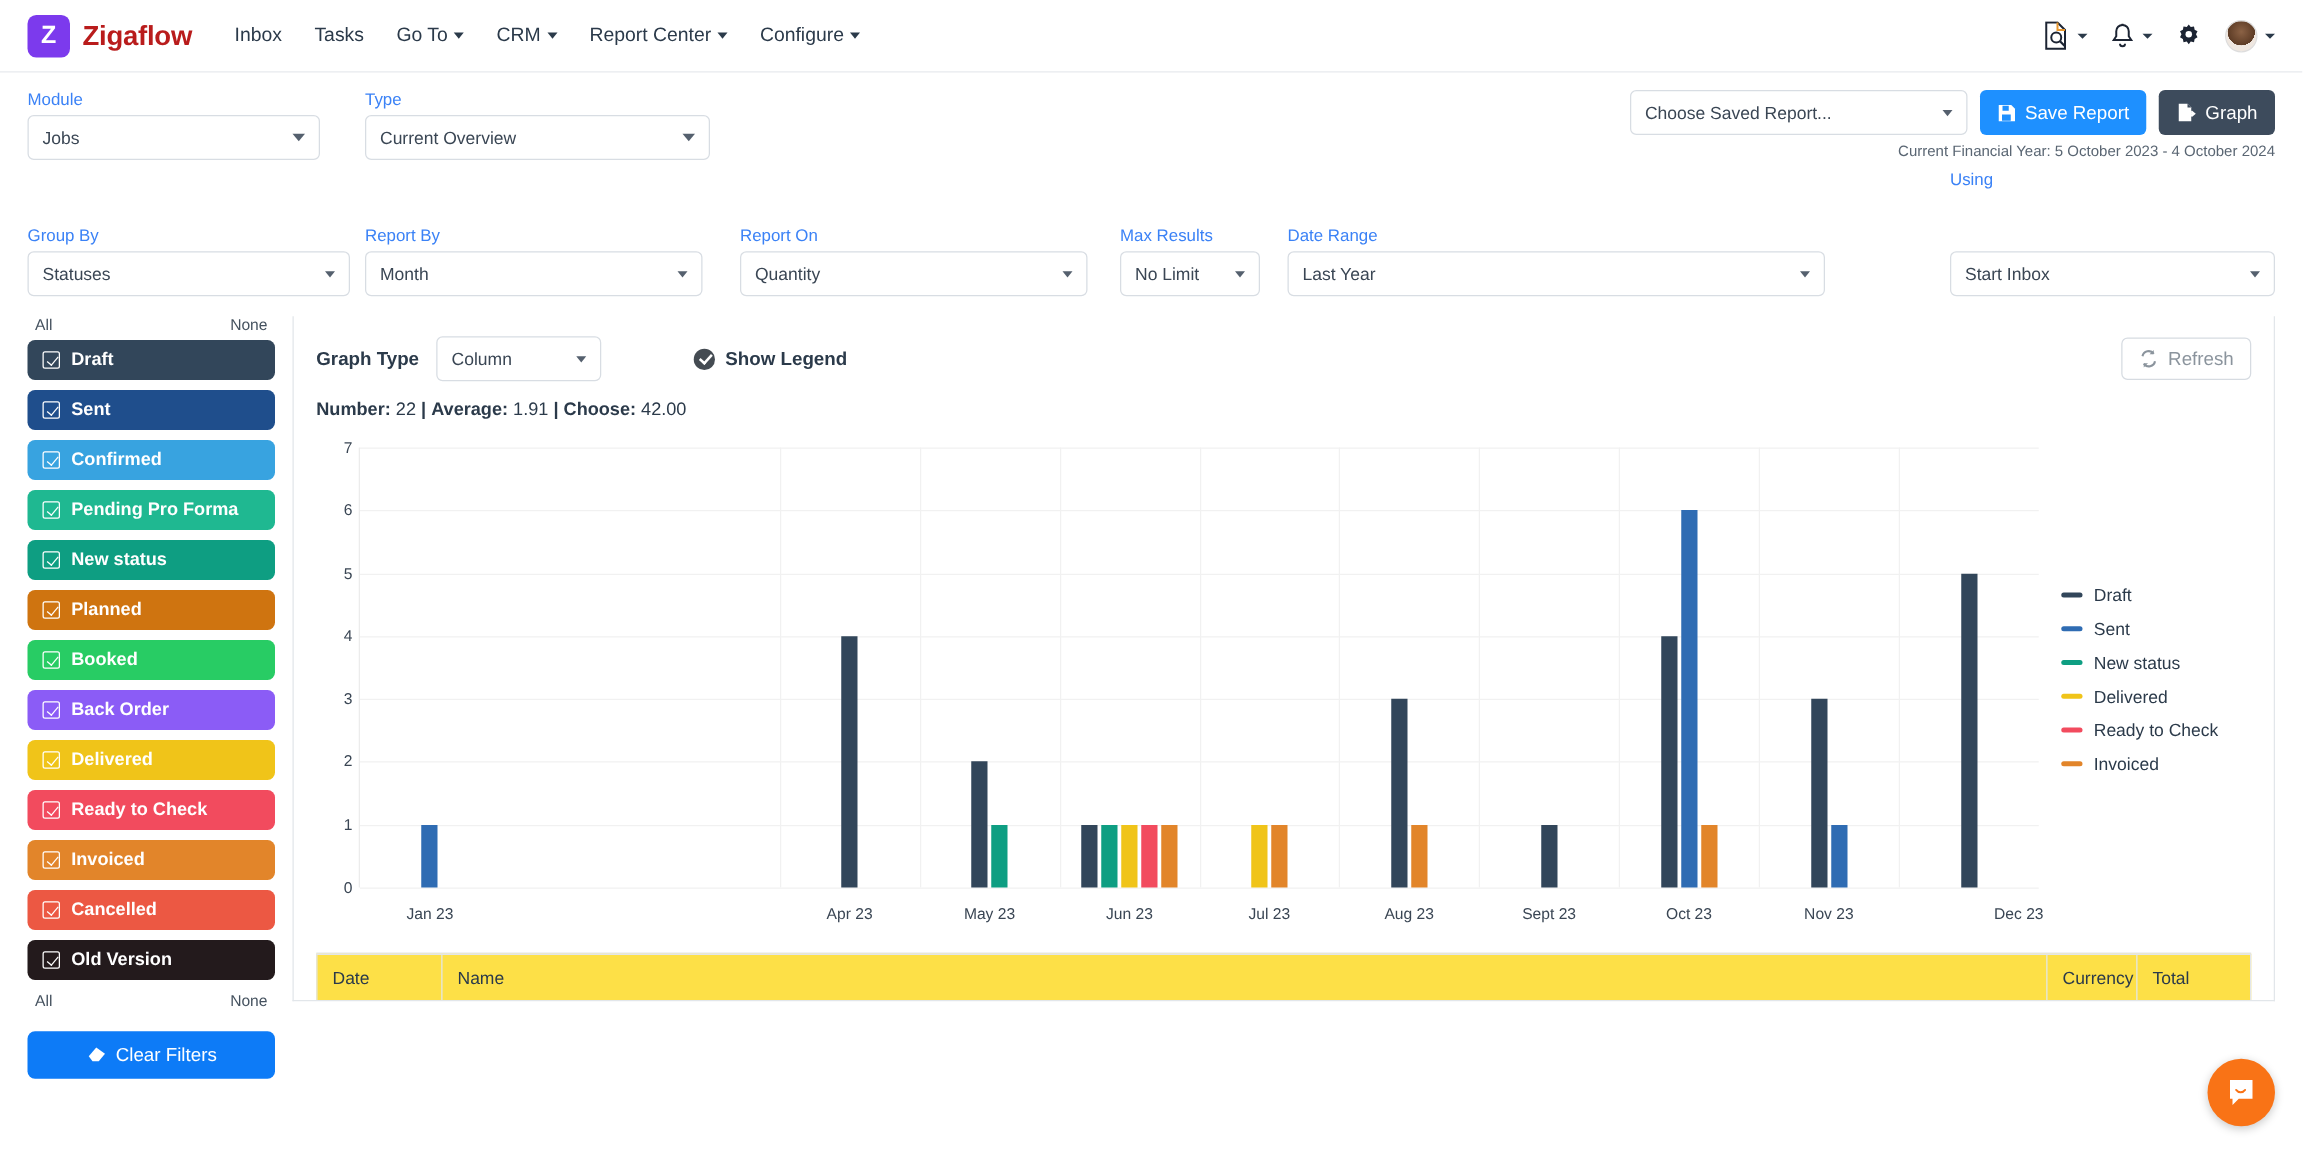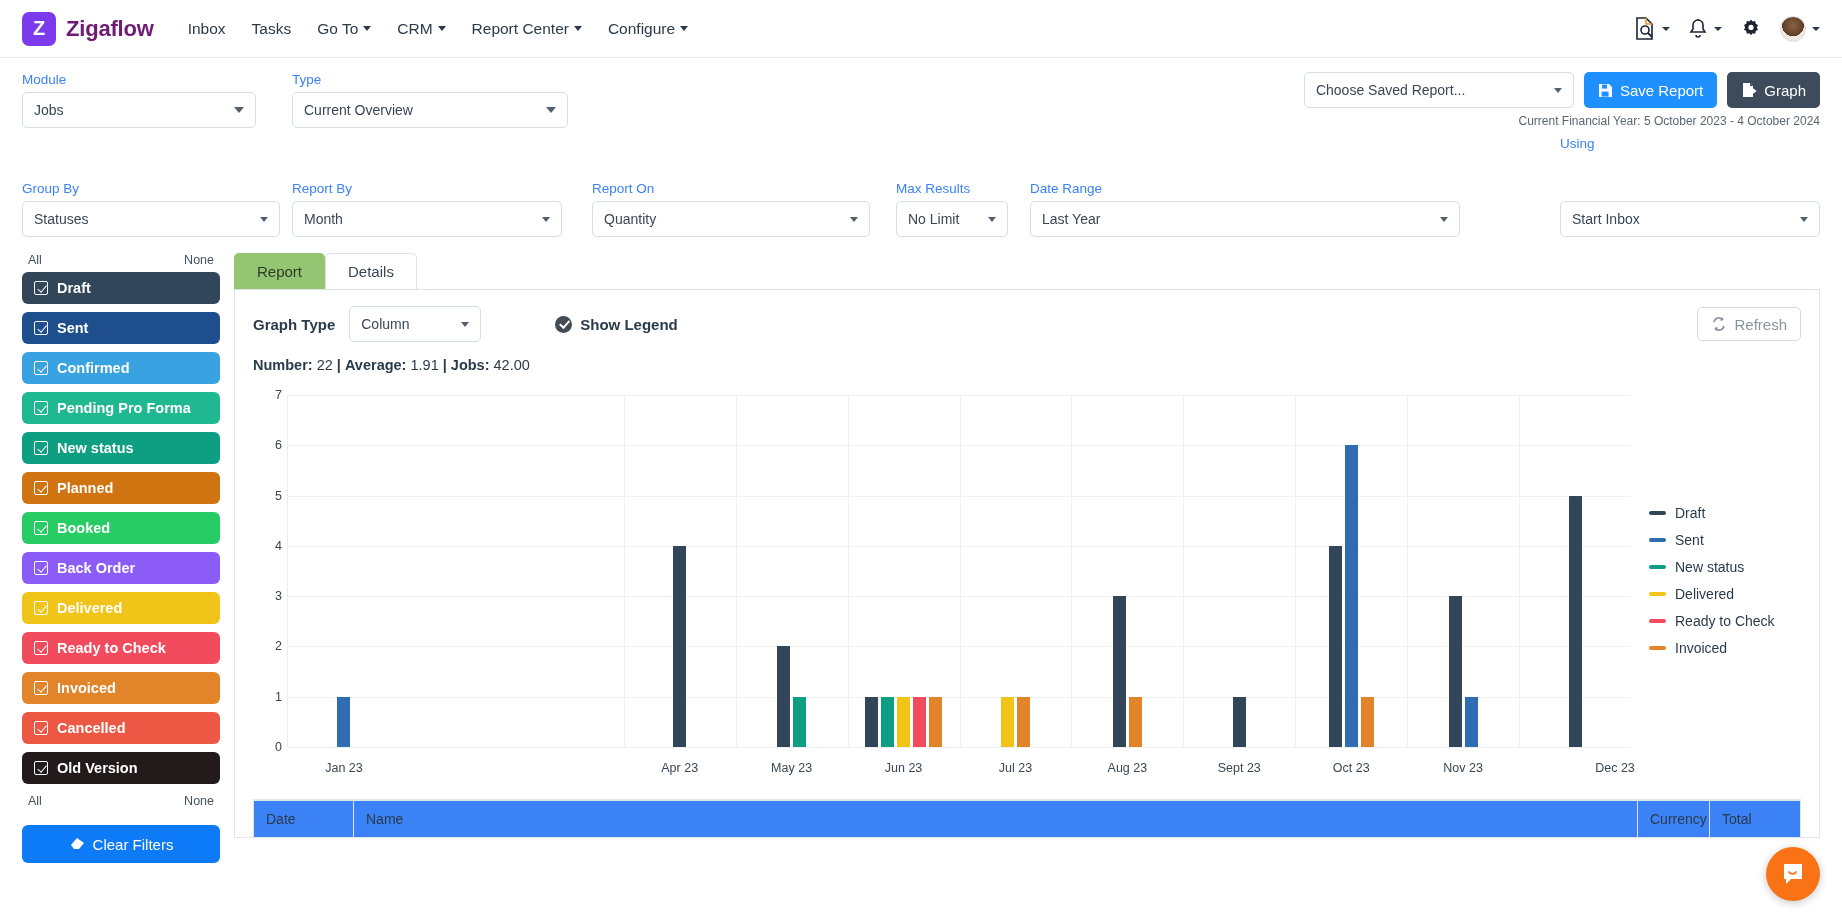--- a/index.html
+++ b/index.html
@@ -18,21 +18,21 @@
     height:58px; display:flex; align-items:center;
     padding:0 22px; border-bottom:1px solid #e7eaee; background:#fff;
     position:relative;
   }
   .brand { display:flex; align-items:center; gap:10px; margin-right:34px; }
   .brand-logo {
     width:34px; height:34px; border-radius:7px;
     background:#7c3aed; color:#fff; font-weight:bold; font-size:20px;
     display:flex; align-items:center; justify-content:center;
   }
-  .brand-name { font-size:22px; font-weight:bold; color:#701a75; letter-spacing:-.2px; }
+  .brand-name { font-size:22px; font-weight:bold; color:#b91c1c; letter-spacing:-.2px; }
   .nav-items { display:flex; align-items:center; gap:26px; }
   .nav-item { font-size:15.5px; color:#2b3a4a; cursor:pointer; display:flex; align-items:center; gap:5px; }
   .caret { width:0;height:0;border-left:4.5px solid transparent;border-right:4.5px solid transparent;border-top:5px solid #2b3a4a; display:inline-block; }
   .caret.sm { border-left-width:4px;border-right-width:4px;border-top-width:4.5px; }
   .nav-right { margin-left:auto; display:flex; align-items:center; gap:18px; }
   .ic-btn { display:flex; align-items:center; gap:6px; cursor:pointer; }
   .avatar {
     width:26px;height:26px;border-radius:50%;
     background:radial-gradient(circle at 50% 35%, #8b6245 0%, #5d3c26 55%, #efe7e0 56%, #efe7e0 100%);
     border:1px solid #ddd;
@@ -109,21 +109,21 @@
   .month-col { position:absolute; bottom:0; top:0; }
   .bars { position:absolute; bottom:0; left:0; right:0; height:100%; display:flex; align-items:flex-end; justify-content:center; gap:3px; }
   .bar { width:13px; }
   .xlab { position:absolute; bottom:-28px; width:100%; text-align:center; font-size:12.5px; color:#3a4654; }
   .legend-box { width:170px; flex:0 0 170px; padding-top:120px; padding-left:18px; }
   .lgi { display:flex; align-items:center; gap:9px; margin-bottom:11px; font-size:14px; color:#2b3a4a; }
   .lgs { width:17px; height:4px; border-radius:2px; flex:0 0 17px; }
 
   
   .tbl { margin-top:14px; border-top:1px solid #e2e6ea; }
-  .thead { display:flex; background:#3b82f6; border:1px solid #e2e6ea; border-bottom:none; font-size:14px; color:#2b3a4a; }
+  .thead { display:flex; background:#fde047; border:1px solid #e2e6ea; border-bottom:none; font-size:14px; color:#2b3a4a; }
   .th { padding:10px 12px; border-right:1px solid #e2e6ea; }
   .th.date { width:100px; }
   .th.name { flex:1; }
   .th.cur { width:72px; }
   .th.tot { width:90px; border-right:none; }
 
   .chatbtn {
     position:absolute; right:22px; bottom:22px; width:54px; height:54px; border-radius:50%;
     background:#f97316; display:flex; align-items:center; justify-content:center; cursor:pointer;
     box-shadow:0 2px 8px rgba(0,0,0,.22);
@@ -347,24 +347,20 @@
     </div>
     <button class="clearbtn">
       <svg width="16" height="14" viewBox="0 0 16 14">
         <path d="M8 1L2 8l3 4h5l5-6z" fill="#fff"></path>
       </svg>
       <span>Clear Filters</span>
     </button>
   </div>
 
   <div class="main">
-    <div class="tabs">
-      <div class="tab active">Report</div>
-      <div class="tab inactive">Details</div>
-    </div>
 
     <div class="panel">
       <div class="ctrlrow">
         <div class="ctrl-label">Graph Type</div>
         <div class="sel sm-car" style="width:132px;">
           <span class="val">Column</span>
           <i class="car"></i>
         </div>
         <div class="legend-chk">
           <span class="dot"></span>
@@ -379,21 +375,21 @@
         </div>
       </div>
 
       <div class="stats">
         <b>Number:</b>
         <span>22</span>
         <b>|</b>
         <b>Average:</b>
         <span>1.91</span>
         <b>|</b>
-        <b>Jobs:</b>
+        <b>Choose:</b>
         <span>42.00</span>
       </div>
 
       <div class="chart-wrap">
         <div class="chart-area">
           <div class="plot" id="plot">
               <div class="gridline" style="top: 100%;"></div>
               <div class="ylab" style="top: 100%; left: -34px;">0</div>
               <div class="gridline" style="top: 85.7143%;"></div>
               <div class="ylab" style="top: 85.7143%; left: -34px;">1</div>

